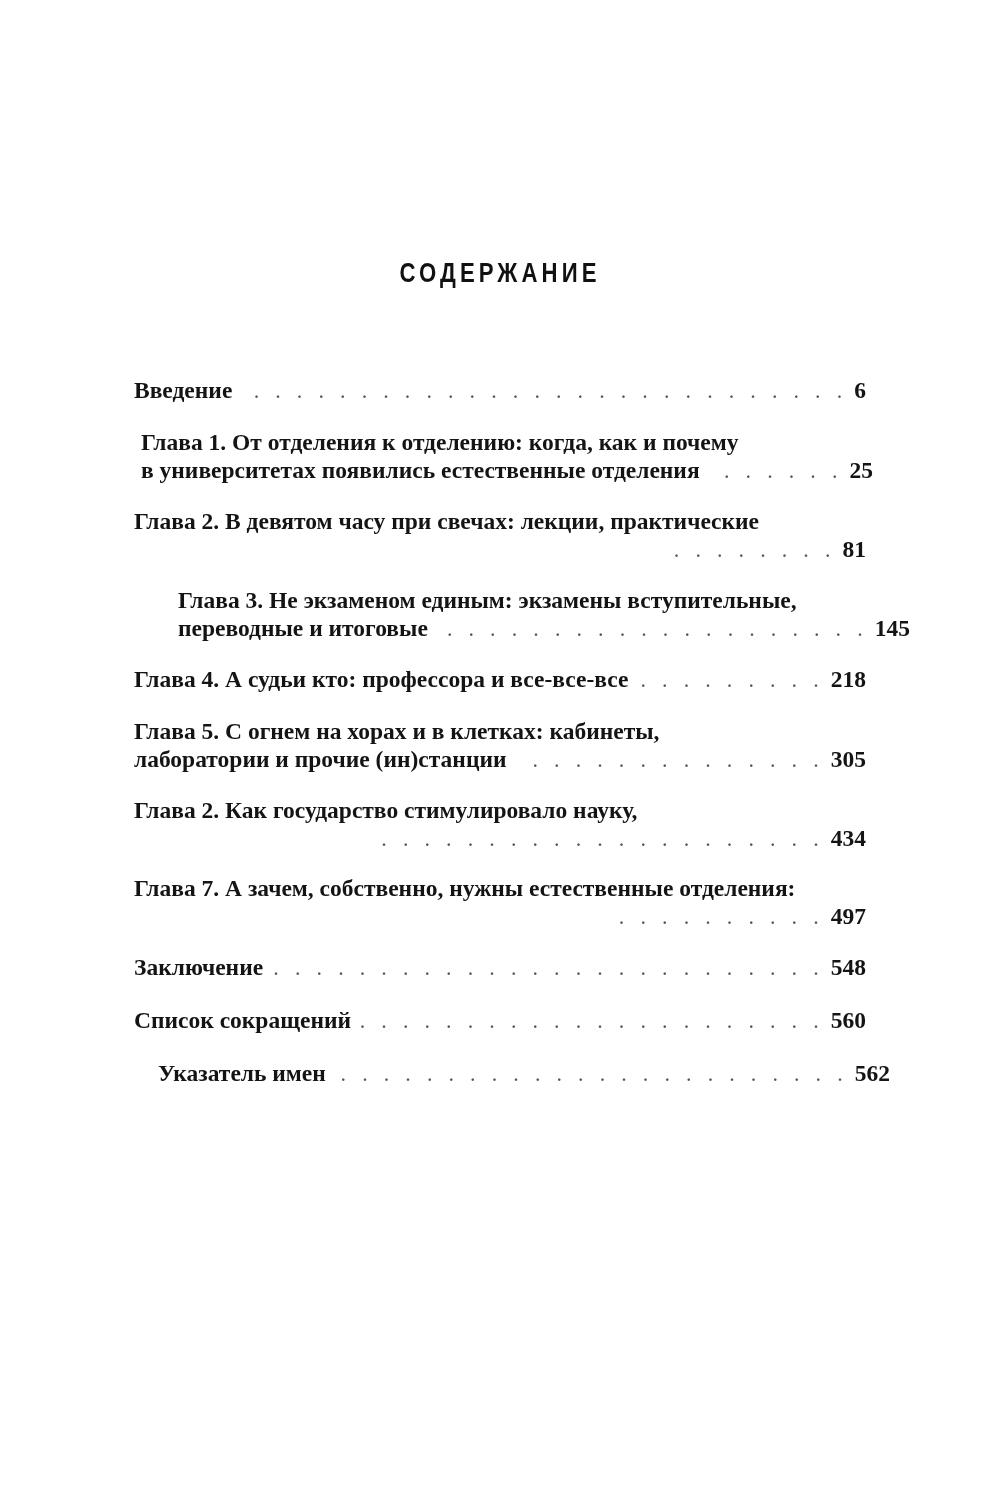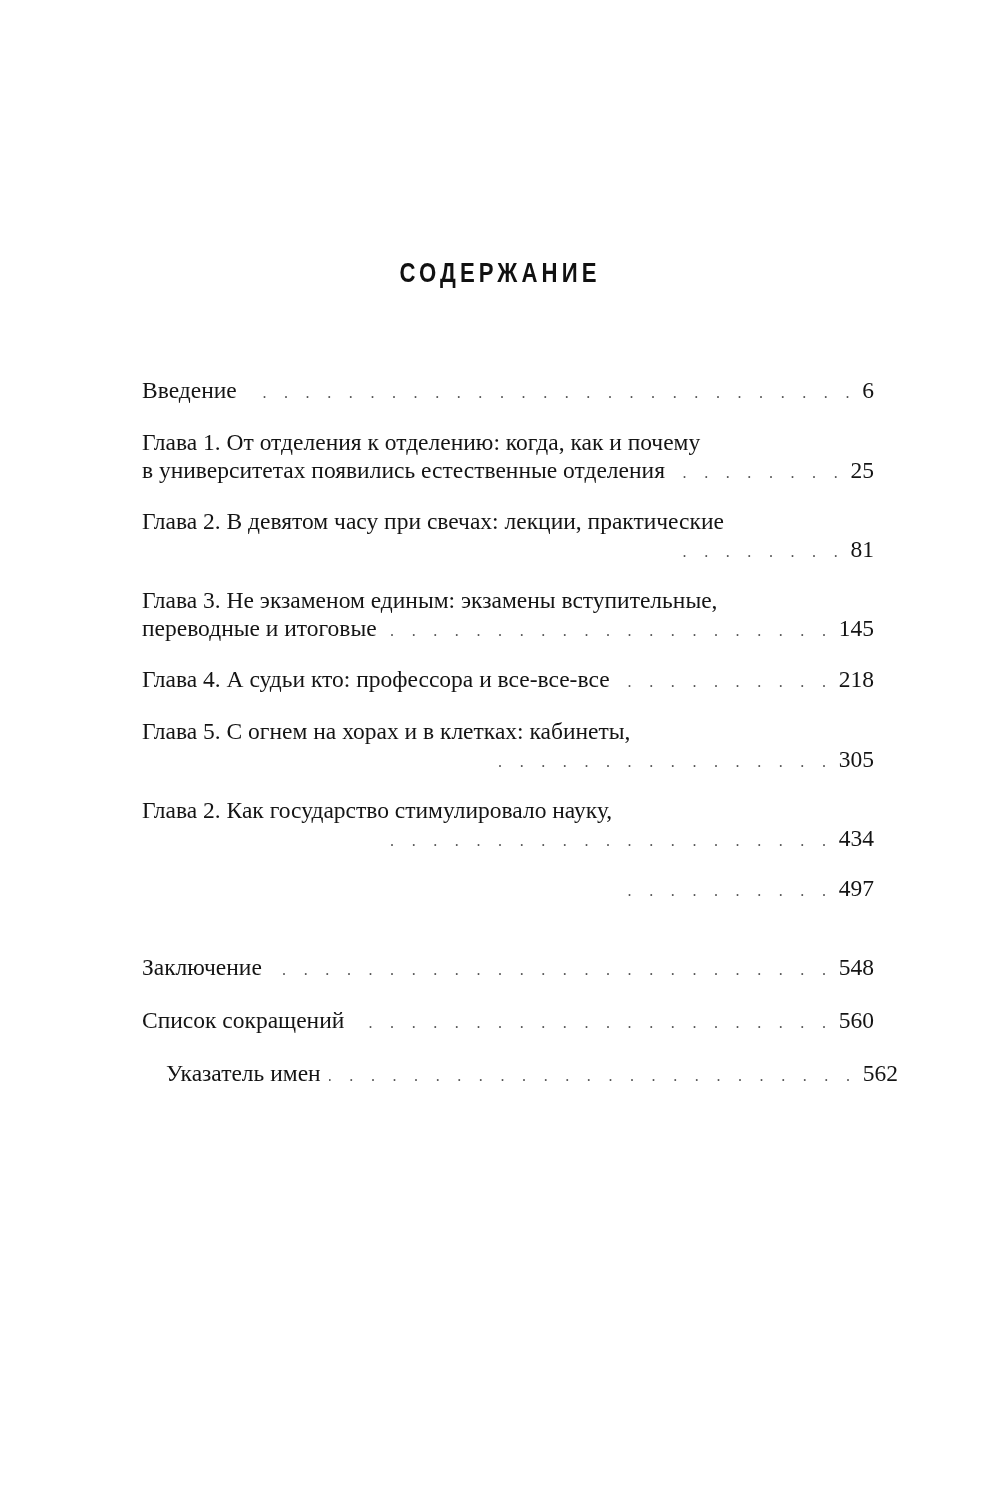--- a/index.html
+++ b/index.html
@@ -30,24 +30,25 @@
       color: #111;
     }
     .toc {
       position: absolute;
       left: 130px;
       top: 376px;
       width: 732px;
     }
     .entry {
       position: absolute;
-      left: 12px;
+      left: 4px;
       width: 732px;
       font-size: 23.5px;
       line-height: 28px;
+      font-weight: bold;
     }
     .entry .line {
       display: block;
       white-space: nowrap;
     }
     .entry .last {
       display: flex;
       align-items: baseline;
       white-space: nowrap;
     }
@@ -82,65 +83,67 @@
 <div class="page-title">СОДЕРЖАНИЕ</div>
 
 <div class="toc" id="toc">
     <div class="entry" style="top: 0px;">
       <div class="last">
         <span class="txt">Введение</span>
         <span class="dots"><span>.</span><span>.</span><span>.</span><span>.</span><span>.</span><span>.</span><span>.</span><span>.</span><span>.</span><span>.</span><span>.</span><span>.</span><span>.</span><span>.</span><span>.</span><span>.</span><span>.</span><span>.</span><span>.</span><span>.</span><span>.</span><span>.</span><span>.</span><span>.</span><span>.</span><span>.</span><span>.</span><span>.</span><span>.</span></span>
         <span class="page">6</span>
       </div>
     </div>
-    <div class="entry" style="top: 52px;">
+    <div class="entry" style="top: 52px; margin-left: 7px;">
       <span class="line">Глава 1. От отделения к отделению: когда, как и почему</span>
       <div class="last">
         <span class="txt">в университетах появились естественные отделения</span>
         <span class="dots"><span>.</span><span>.</span><span>.</span><span>.</span><span>.</span><span>.</span><span>.</span><span>.</span><span>.</span></span>
         <span class="page">25</span>
       </div>
     </div>
     <div class="entry" style="top: 131px;">
       <span class="line">Глава 2. В девятом часу при свечах: лекции, практические</span>
       <div class="last">
         <span class="dots"><span>.</span><span>.</span><span>.</span><span>.</span><span>.</span><span>.</span><span>.</span><span>.</span></span>
         <span class="page">81</span>
       </div>
     </div>
-    <div class="entry" style="top: 210px;">
+    <div class="entry" style="top: 210px; margin-left: 44px;">
       <span class="line">Глава 3. Не экзаменом единым: экзамены вступительные,</span>
       <div class="last">
         <span class="txt">переводные и итоговые</span>
         <span class="dots"><span>.</span><span>.</span><span>.</span><span>.</span><span>.</span><span>.</span><span>.</span><span>.</span><span>.</span><span>.</span><span>.</span><span>.</span><span>.</span><span>.</span><span>.</span><span>.</span><span>.</span><span>.</span><span>.</span><span>.</span><span>.</span></span>
         <span class="page">145</span>
       </div>
     </div>
     <div class="entry" style="top: 289px;">
       <div class="last">
         <span class="txt">Глава 4. А судьи кто: профессора и все-все-все</span>
         <span class="dots"><span>.</span><span>.</span><span>.</span><span>.</span><span>.</span><span>.</span><span>.</span><span>.</span><span>.</span><span>.</span><span>.</span></span>
         <span class="page">218</span>
       </div>
     </div>
     <div class="entry" style="top: 341px;">
       <span class="line">Глава 5. С огнем на хорах и в клетках: кабинеты,</span>
       <div class="last">
+        <span class="txt">лаборатории и прочие (ин)станции</span>
         <span class="dots"><span>.</span><span>.</span><span>.</span><span>.</span><span>.</span><span>.</span><span>.</span><span>.</span><span>.</span><span>.</span><span>.</span><span>.</span><span>.</span><span>.</span><span>.</span><span>.</span></span>
         <span class="page">305</span>
       </div>
     </div>
     <div class="entry" style="top: 420px;">
       <span class="line">Глава 2. Как государство стимулировало науку,</span>
       <div class="last">
         <span class="dots"><span>.</span><span>.</span><span>.</span><span>.</span><span>.</span><span>.</span><span>.</span><span>.</span><span>.</span><span>.</span><span>.</span><span>.</span><span>.</span><span>.</span><span>.</span><span>.</span><span>.</span><span>.</span><span>.</span><span>.</span><span>.</span></span>
         <span class="page">434</span>
       </div>
     </div>
     <div class="entry" style="top: 498px;">
+      <span class="line">Глава 7. А зачем, собственно, нужны естественные отделения:</span>
       <div class="last">
         <span class="dots"><span>.</span><span>.</span><span>.</span><span>.</span><span>.</span><span>.</span><span>.</span><span>.</span><span>.</span><span>.</span></span>
         <span class="page">497</span>
       </div>
     </div>
     <div class="entry" style="top: 577px;">
       <div class="last">
         <span class="txt">Заключение</span>
         <span class="dots"><span>.</span><span>.</span><span>.</span><span>.</span><span>.</span><span>.</span><span>.</span><span>.</span><span>.</span><span>.</span><span>.</span><span>.</span><span>.</span><span>.</span><span>.</span><span>.</span><span>.</span><span>.</span><span>.</span><span>.</span><span>.</span><span>.</span><span>.</span><span>.</span><span>.</span><span>.</span><span>.</span></span>
         <span class="page">548</span>

